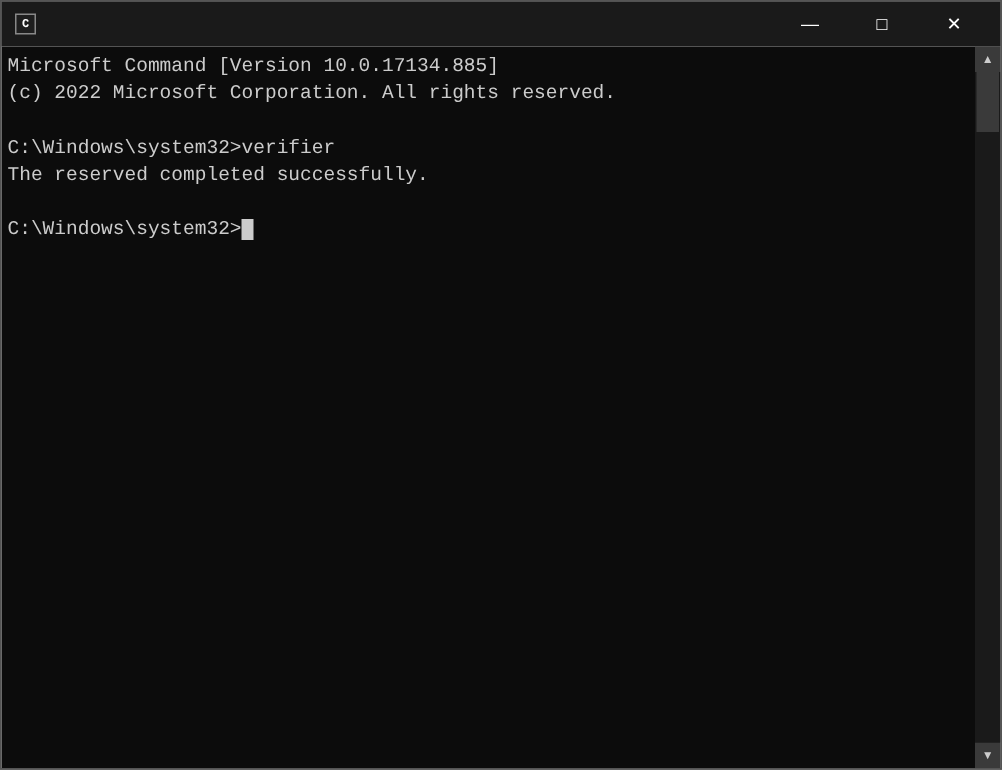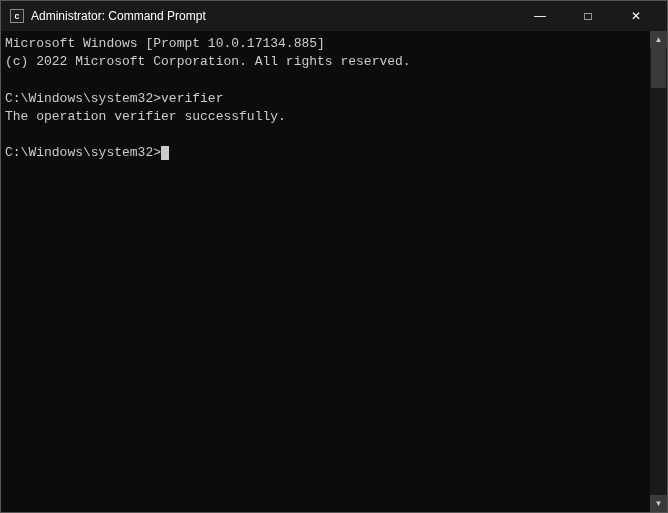--- a/index.html
+++ b/index.html
@@ -168,37 +168,36 @@
 </head>
 <body>
 
 <div class="window">
 
   <div class="title-bar">
     <div class="title-bar-left">
       <div class="title-bar-icon">
         <div class="cmd-icon">C</div>
       </div>
-      <span class="title-text">Administrator: Command Prompt</span>
     </div>
     <div class="title-controls">
       <button class="title-btn">—</button>
       <button class="title-btn">□</button>
       <button class="title-btn close">✕</button>
     </div>
   </div>
 
   <div class="window-body">
 
     <div class="terminal">
-      <pre><span>Microsoft Windows [Prompt 10.0.17134.885]</span>
+      <pre><span>Microsoft Command [Version 10.0.17134.885]</span>
 <span>(c) 2022 Microsoft Corporation. All rights reserved.</span>
 <span> </span>
 <span>C:\Windows\system32&gt;verifier</span>
-<span>The operation verifier successfully.</span>
+<span>The reserved completed successfully.</span>
 <span> </span>
 <span>C:\Windows\system32&gt;</span><span class="cursor"></span></pre>
     </div>
 
     <div class="scrollbar">
       <div class="scrollbar-arrow">▲</div>
       <div class="scrollbar-track">
         <div class="scrollbar-thumb"></div>
       </div>
       <div class="scrollbar-arrow">▼</div>

